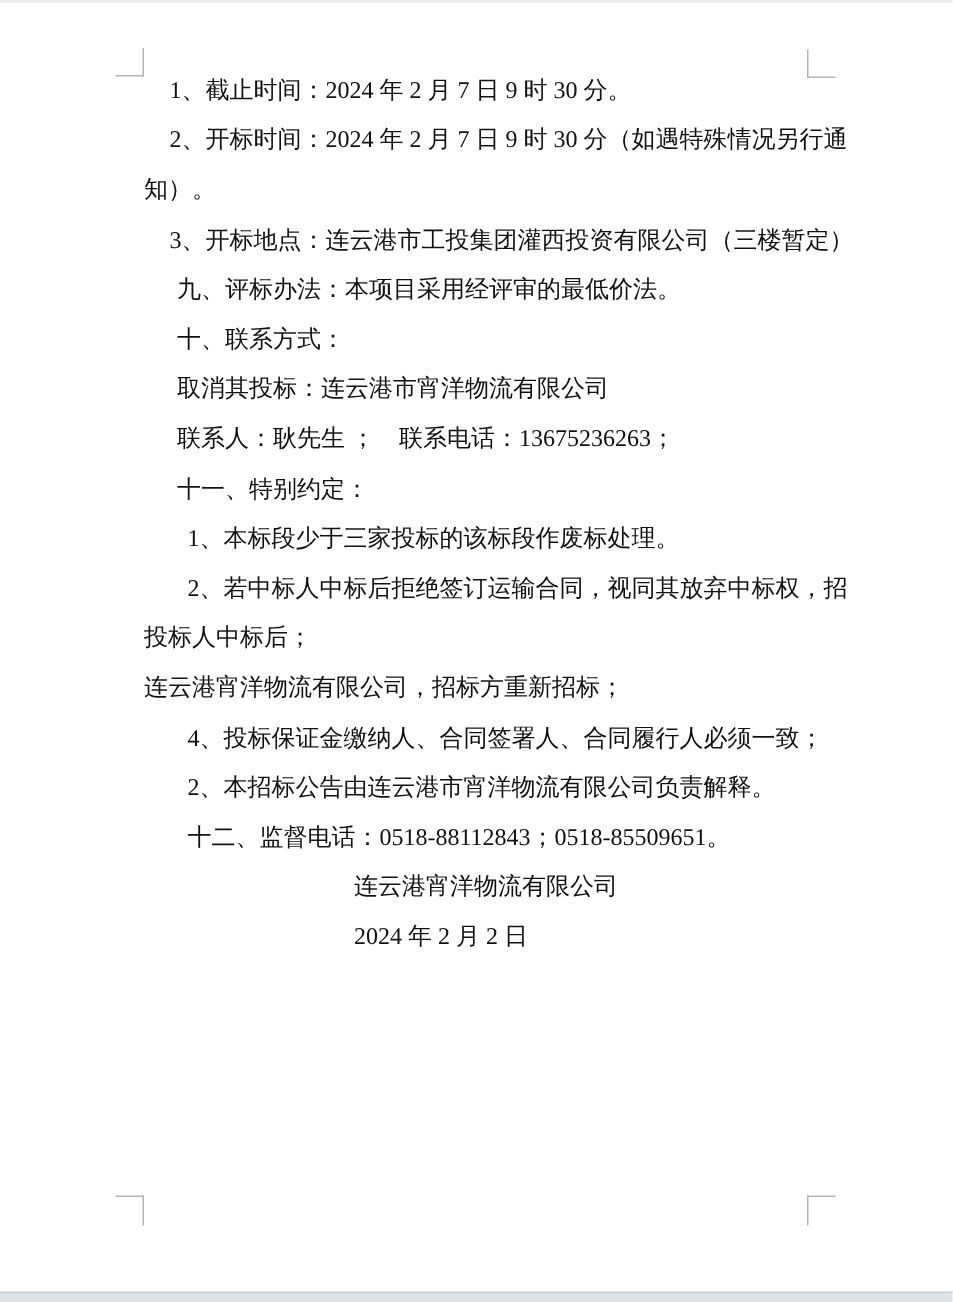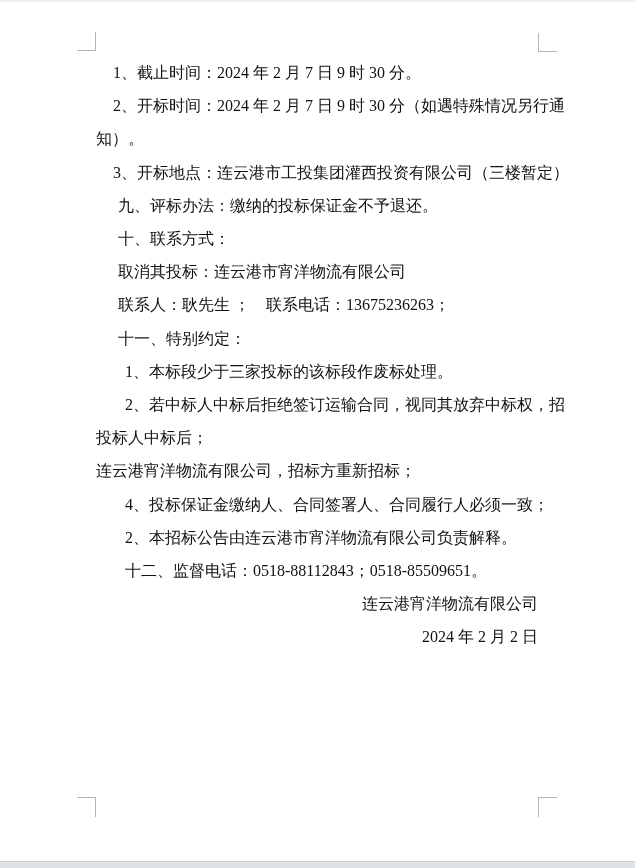--- a/index.html
+++ b/index.html
@@ -22,49 +22,49 @@
     border-top: 1px solid #c9d0d4;
   }
   .crop { position: absolute; }
   .crop-tl { left: 77px; top: 32px;  width: 19px; height: 19px; border-right: 1px solid #b5b5b5;  border-bottom: 1px solid #b5b5b5; }
   .crop-tr { left: 538px; top: 33px; width: 19px; height: 19px; border-left: 1px solid #b5b5b5;   border-bottom: 1px solid #b5b5b5; }
   .crop-bl { left: 77px; top: 797px; width: 19px; height: 20px; border-right: 1px solid #b5b5b5;  border-top: 1px solid #b5b5b5; }
   .crop-br { left: 538px; top: 797px; width: 19px; height: 20px; border-left: 1px solid #b5b5b5;  border-top: 1px solid #b5b5b5; }
   .content {
     position: absolute;
     left: 96px;
-    top: 56px;
+    top: 44px;
     width: 442px;
     font-size: 16px;
     line-height: 33.2px;
     color: #111111;
   }
   .line { white-space: pre; }
   .style-a    { text-indent: 17px; }
   .style-b    { text-indent: 22px; }
   .style-c    { text-indent: 29px; }
   .style-cont { text-indent: 0; }
-  .style-sign { text-indent: 0; text-align: right; padding-left: 140px; font-family: Liberation Serif, serif; }
+  .style-sign { text-indent: 0; text-align: left; padding-left: 140px; font-family: Liberation Serif, serif; }
 </style>
 </head>
 <body style="background: rgb(255, 255, 255);">
 
 <div class="edge-top"></div>
 
 <div class="crop crop-tl"></div>
 <div class="crop crop-tr"></div>
 <div class="crop crop-bl"></div>
 <div class="crop crop-br"></div>
 
 <section class="content" id="content" style="color: rgb(17, 17, 17);">
     <p class="line style-a">1、截止时间：2024 年 2 月 7 日 9 时 30 分。</p>
     <p class="line style-a">2、开标时间：2024 年 2 月 7 日 9 时 30 分（如遇特殊情况另行通</p>
     <p class="line style-cont">知）。</p>
     <p class="line style-a">3、开标地点：连云港市工投集团灌西投资有限公司（三楼暂定）</p>
-    <p class="line style-b">九、评标办法：缴纳的投标保证金不予退还。</p>
+    <p class="line style-b">九、评标办法：本项目采用经评审的最低价法。</p>
     <p class="line style-b">十、联系方式：</p>
     <p class="line style-b">取消其投标：连云港市宵洋物流有限公司</p>
     <p class="line style-b">联系人：耿先生 ；　联系电话：13675236263；</p>
     <p class="line style-b">十一、特别约定：</p>
     <p class="line style-c">1、本标段少于三家投标的该标段作废标处理。</p>
     <p class="line style-c">2、若中标人中标后拒绝签订运输合同，视同其放弃中标权，招</p>
     <p class="line style-cont">投标人中标后；</p>
     <p class="line style-cont">连云港宵洋物流有限公司，招标方重新招标；</p>
     <p class="line style-c">4、投标保证金缴纳人、合同签署人、合同履行人必须一致；</p>
     <p class="line style-c">2、本招标公告由连云港市宵洋物流有限公司负责解释。</p>

